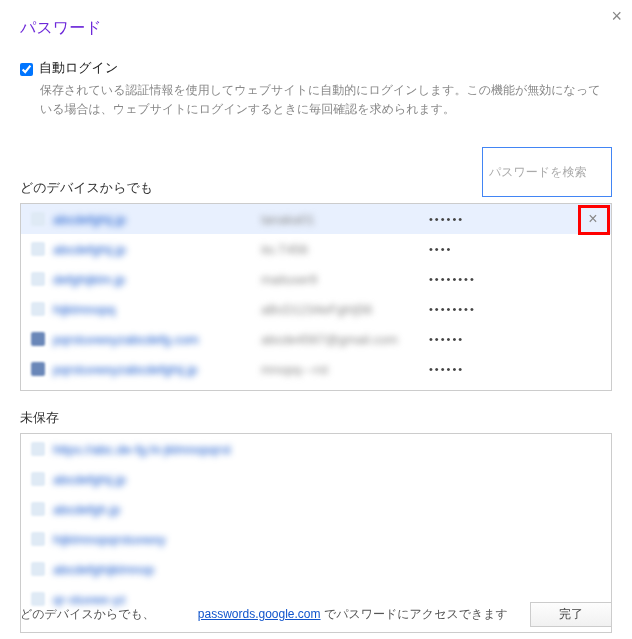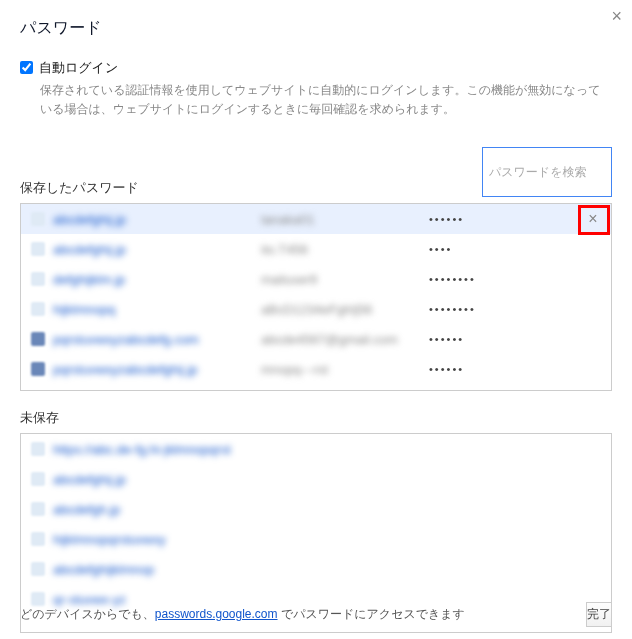--- a/index.html
+++ b/index.html
@@ -16,27 +16,27 @@
     .close-x {
       position: absolute;
       top: 6px;
       right: 10px;
       font-size: 18px;
       color: #888;
       cursor: pointer;
     }
     .dialog-title {
       font-size: 16px;
-      color: #0f172a;
+      color: #6d28d9;
       margin-bottom: 20px;
       font-weight: normal;
     }
     .checkbox-row {
       display: flex;
-      align-items: flex-start;
+      align-items: center;
       gap: 6px;
       margin-bottom: 4px;
     }
     .checkbox-row input[type=checkbox] { margin-top: 2px; }
     .checkbox-label { font-size: 13px; color: #222; }
     .sub-desc {
       font-size: 12px;
       color: #888;
       margin-left: 20px;
       line-height: 1.6;
@@ -143,25 +143,25 @@
       position: absolute;
       bottom: 12px;
       left: 20px;
       right: 20px;
       display: flex;
       justify-content: space-between;
       align-items: center;
       font-size: 12px;
       color: #555;
     }
-    .footer a { color: #1155cc; text-decoration: underline; }
+    .footer a { color: #1155cc; text-decoration: underline; margin-left: 43px; }
     .done-btn {
       border: 1px solid #ccc;
       background: linear-gradient(#fdfdfd, #f1f1f1);
-      padding: 3px 0;
+      padding: 3px 28px;
       font-size: 12px;
       color: #444;
       cursor: pointer;
     }
     .col-site-unsave {
       color: #1155cc;
       filter: blur(3px);
       white-space: nowrap;
     }
   </style>
@@ -172,21 +172,21 @@
 
 <h1 class="dialog-title">パスワード</h1>
 
 <div class="checkbox-row">
   <input type="checkbox" checked="" style="">
   <span class="checkbox-label">自動ログイン</span>
 </div>
 <div class="sub-desc">保存されている認証情報を使用してウェブサイトに自動的にログインします。この機能が無効になっている場合は、ウェブサイトにログインするときに毎回確認を求められます。</div>
 
 <div class="section-row">
-  <span class="section-title">保存したパスワード</span>
+  <span class="section-title">どのデバイスからでも</span>
   <input class="search-input" type="text" placeholder="パスワードを検索" style="">
 </div>
 
 <div class="listbox">
   <div class="highlight-box"></div>
   <div class="listbox-inner">
     <div class="row selected">
       <span class="favicon"></span>
       <span class="col-site">abcdefghij.jp</span>
       <span class="col-user">tanaka01</span>

